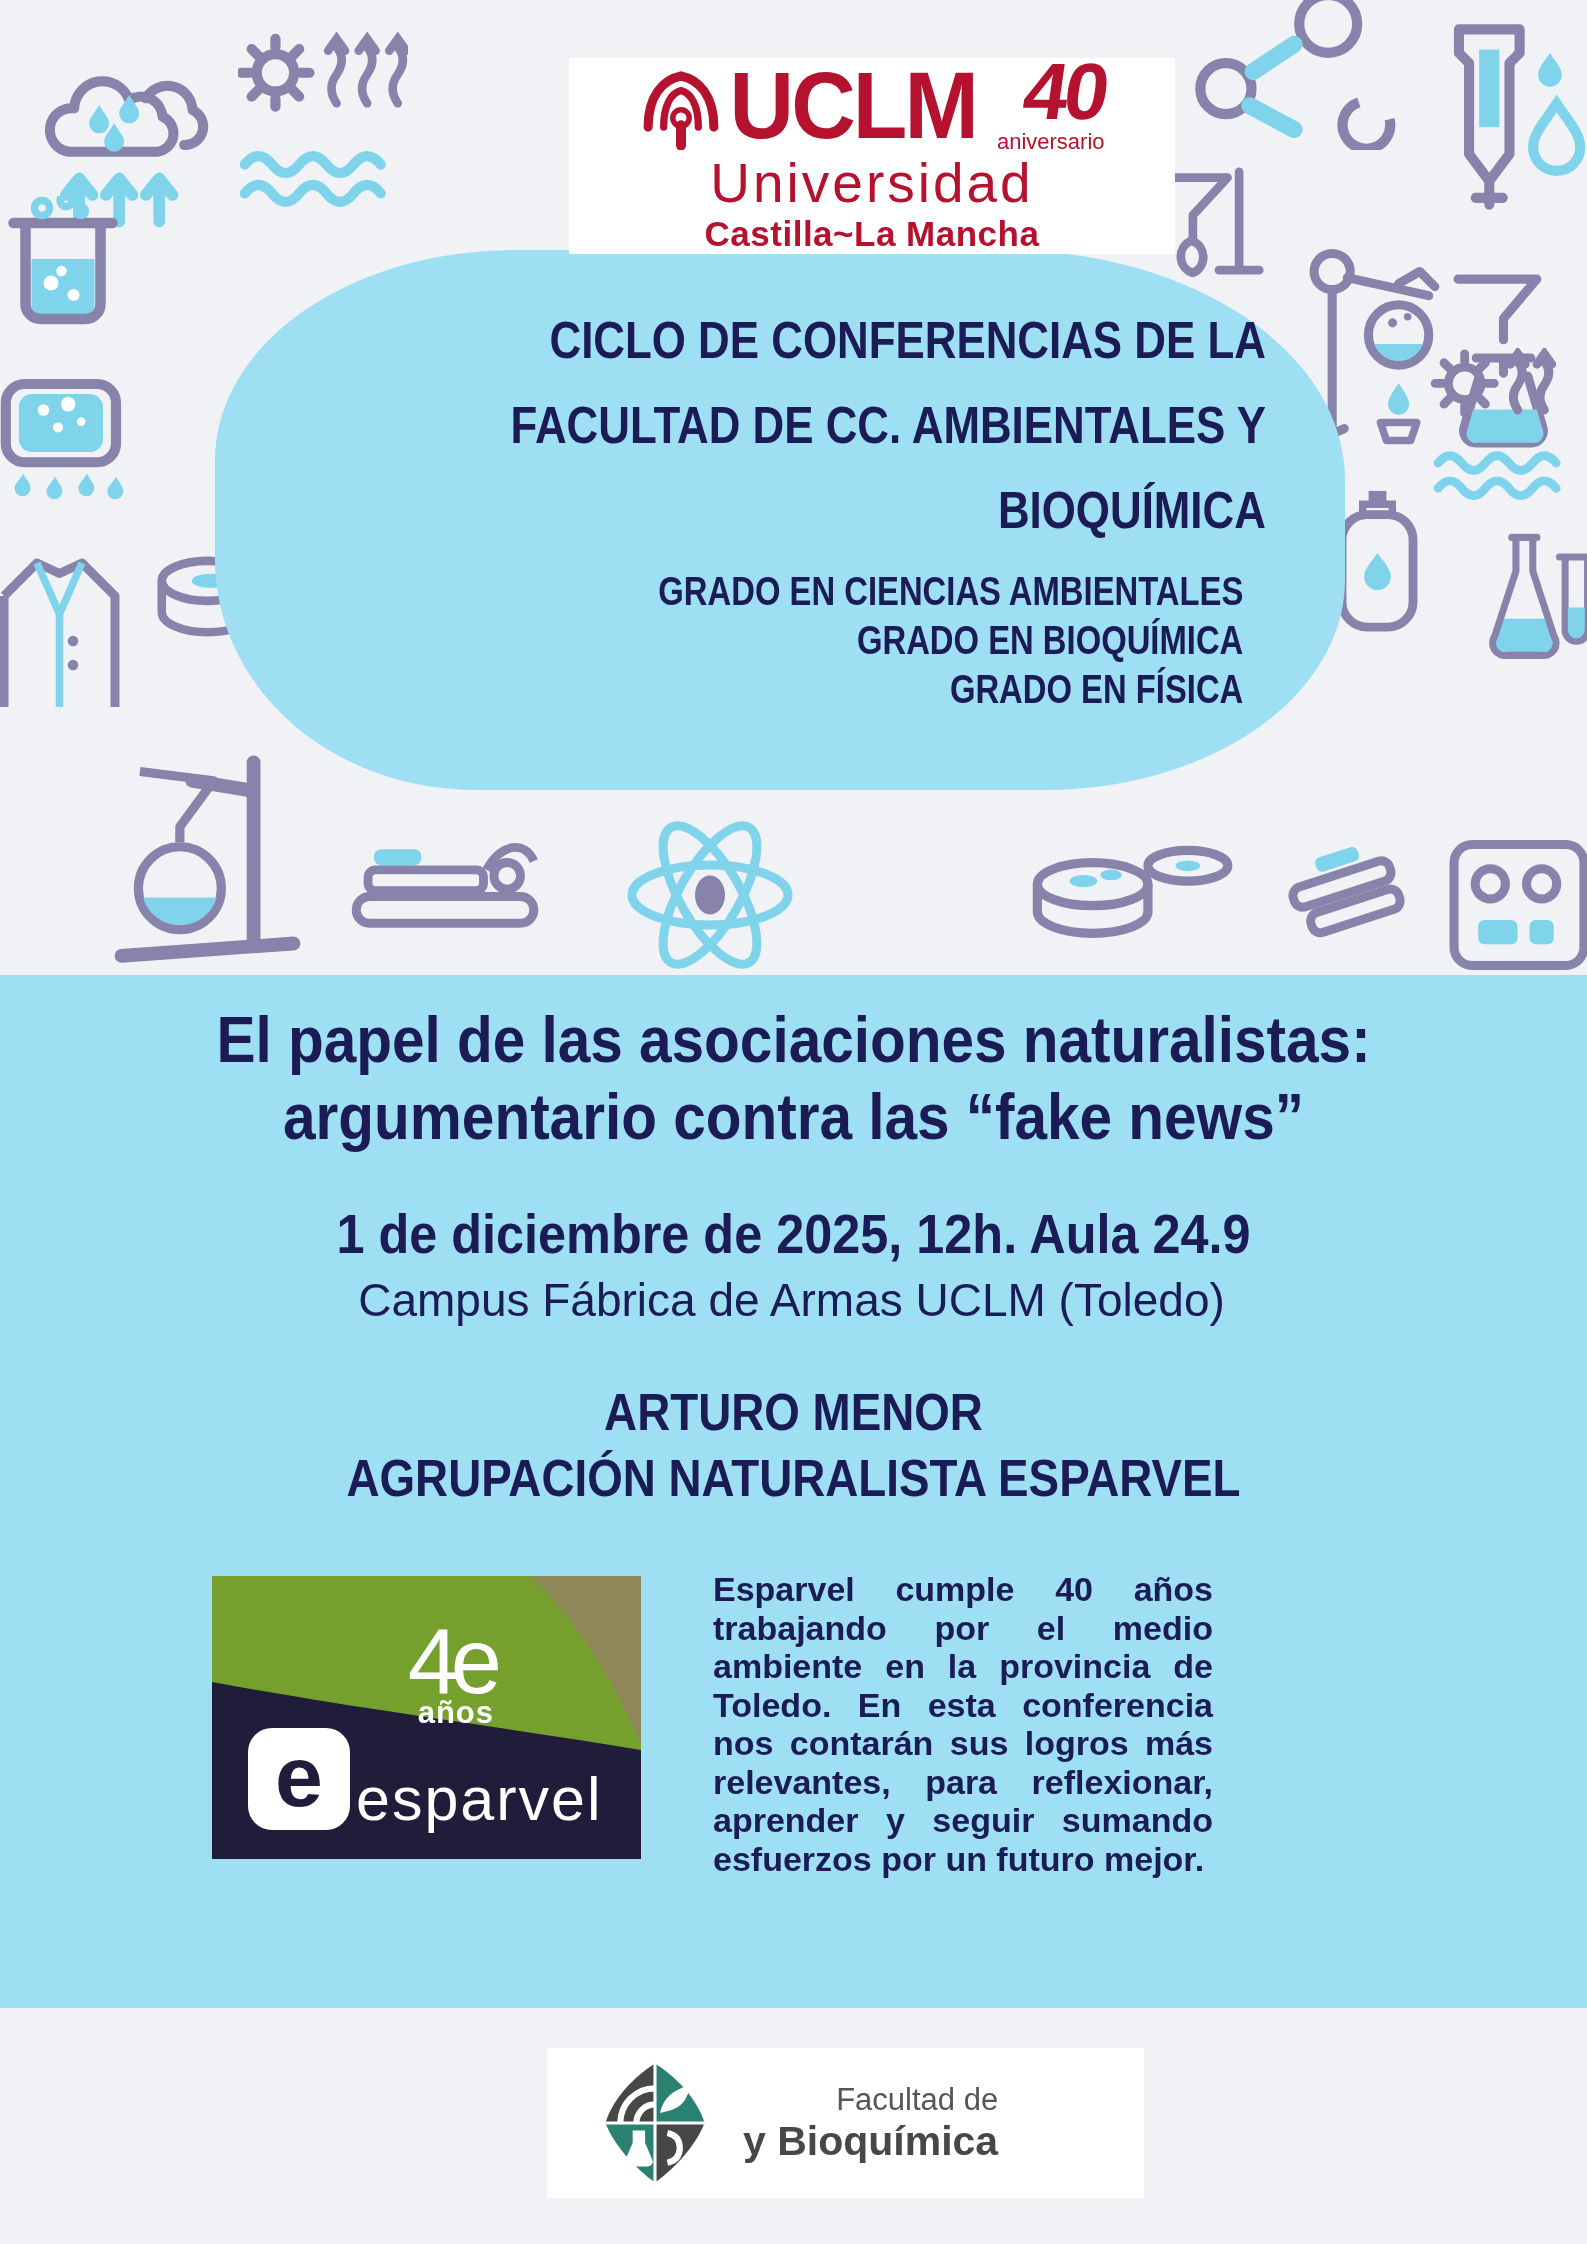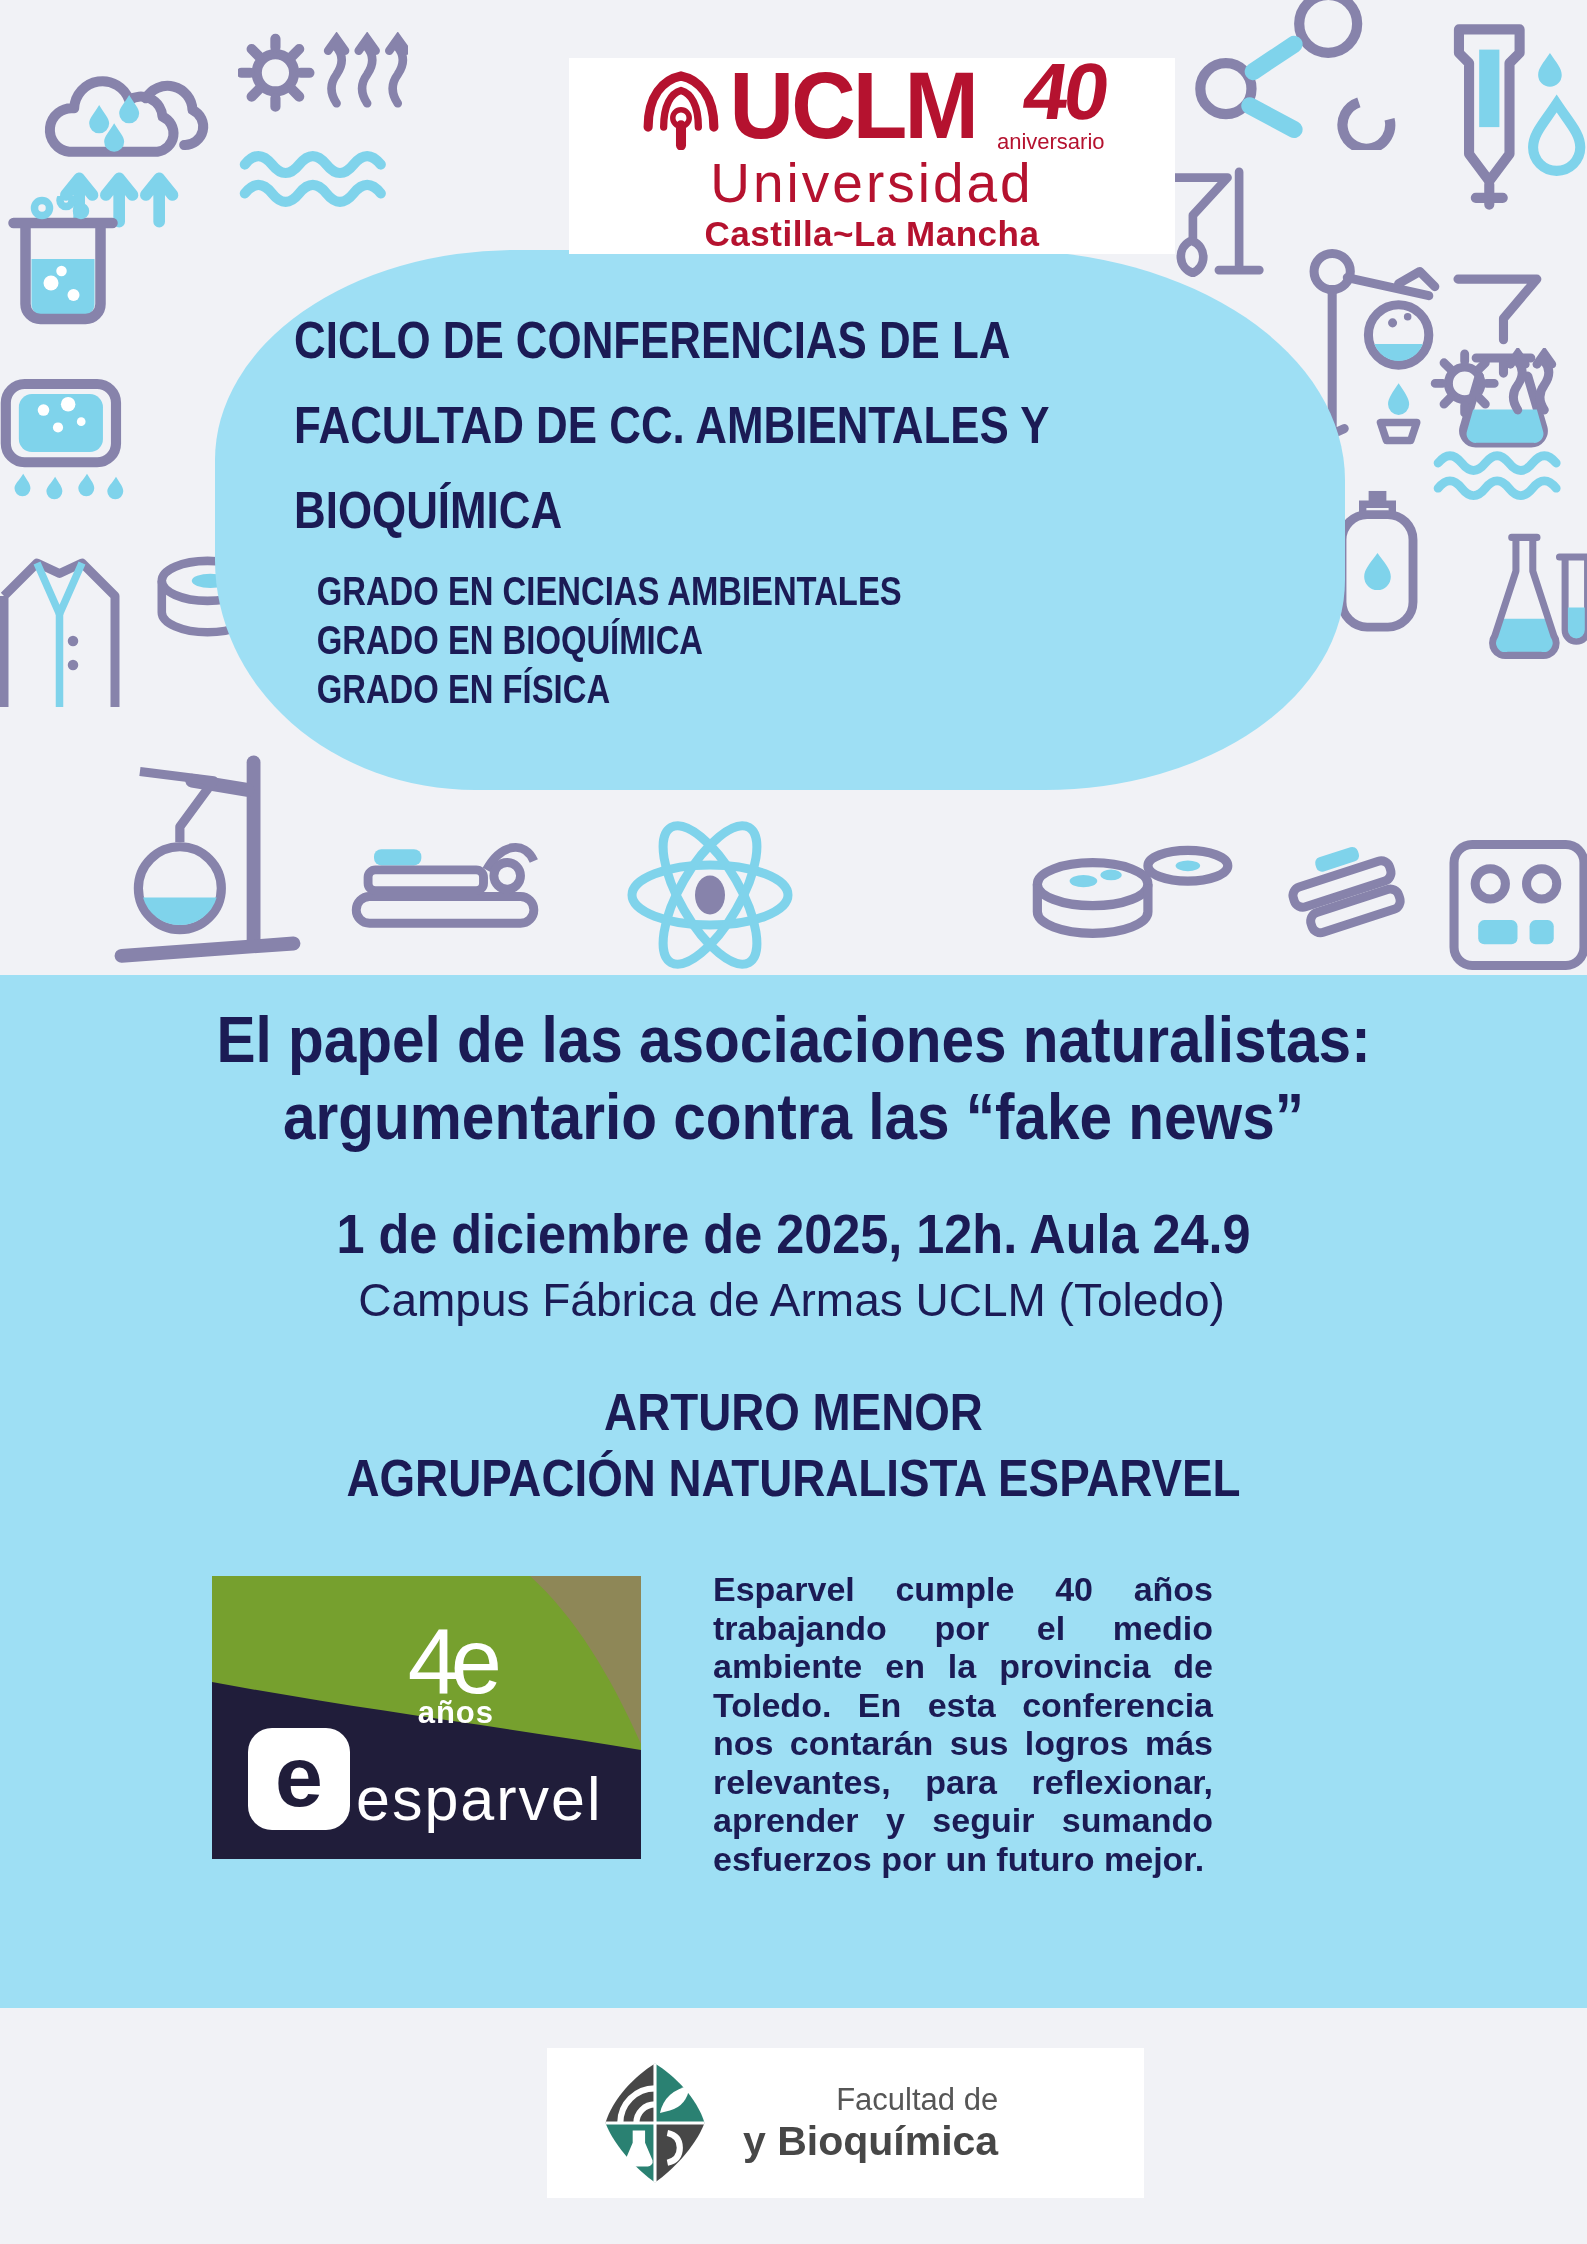--- a/index.html
+++ b/index.html
@@ -17,21 +17,21 @@
   .uclm-acronym{font-size:94px;font-weight:800;color:var(--red);letter-spacing:-3px;line-height:.9;
                 transform:scaleX(.95);display:inline-block;}
   .uclm-40{display:flex;flex-direction:column;align-items:flex-end;margin-left:14px;}
   .uclm-40 .num{font-size:80px;font-weight:800;color:var(--red);line-height:.85;letter-spacing:-4px;
                 transform:skewX(-8deg);display:inline-block;}
   .uclm-40 .aniv{font-size:22px;color:var(--red);margin-top:3px;}
   .uclm-universidad{font-size:55px;color:var(--red);font-weight:400;letter-spacing:3px;margin-top:-2px;line-height:1.05;}
   .uclm-clm{font-size:35px;color:var(--red);font-weight:700;letter-spacing:.5px;}
   .blob{position:absolute;left:215px;top:250px;width:1130px;height:540px;background:var(--blue);
         border-radius:300px 340px 300px 260px / 210px 230px 210px 230px;z-index:2;}
-  .blob-inner{padding-top:48px;text-align:left;color:var(--navy);}
+  .blob-inner{padding-top:48px;text-align:right;color:var(--navy);}
   .blob-title{font-size:51px;font-weight:700;line-height:85px;transform:scaleX(.86);}
   .blob-degrees{margin-top:14px;font-size:40px;font-weight:700;line-height:49px;transform:scaleX(.82);}
   
   .blue-sec{position:absolute;left:0;top:975px;width:100%;height:1033px;background:var(--blue);z-index:2;}
   .event-title{position:absolute;top:26px;left:0;right:0;text-align:center;color:var(--navy);
                font-size:65px;font-weight:700;line-height:77px;transform:scaleX(.9);}
   .event-when{position:absolute;top:226px;left:0;right:0;text-align:center;color:var(--navy);
               font-size:56px;font-weight:700;transform:scaleX(.9);}
   .event-where{position:absolute;top:298px;left:0;right:4px;text-align:center;color:var(--navy);
                font-size:46px;font-weight:400;}

